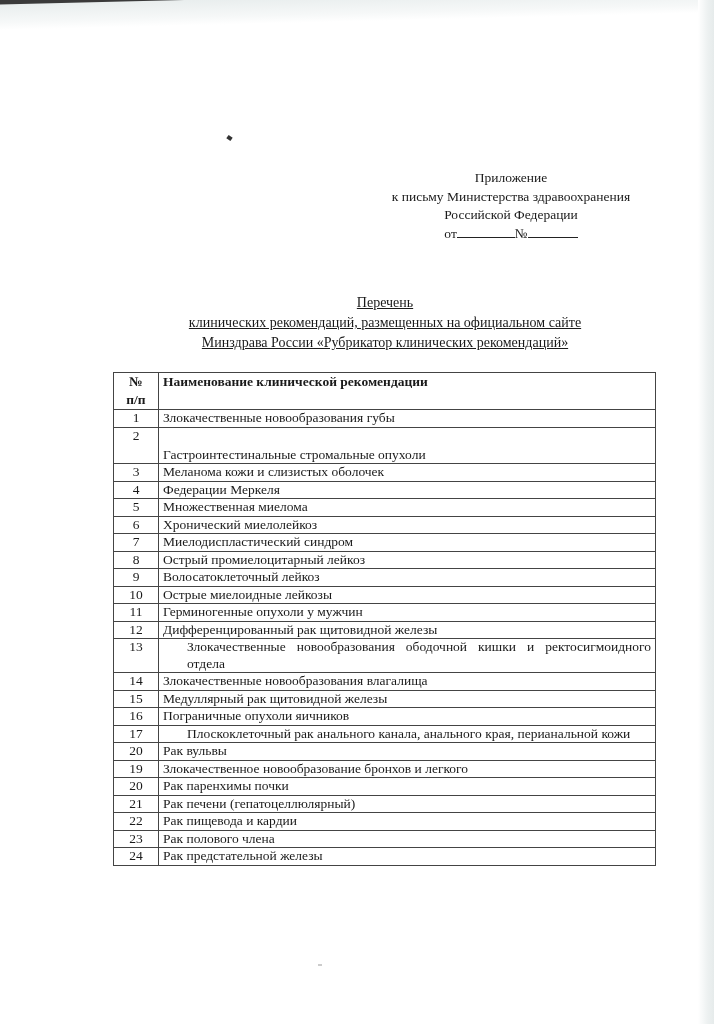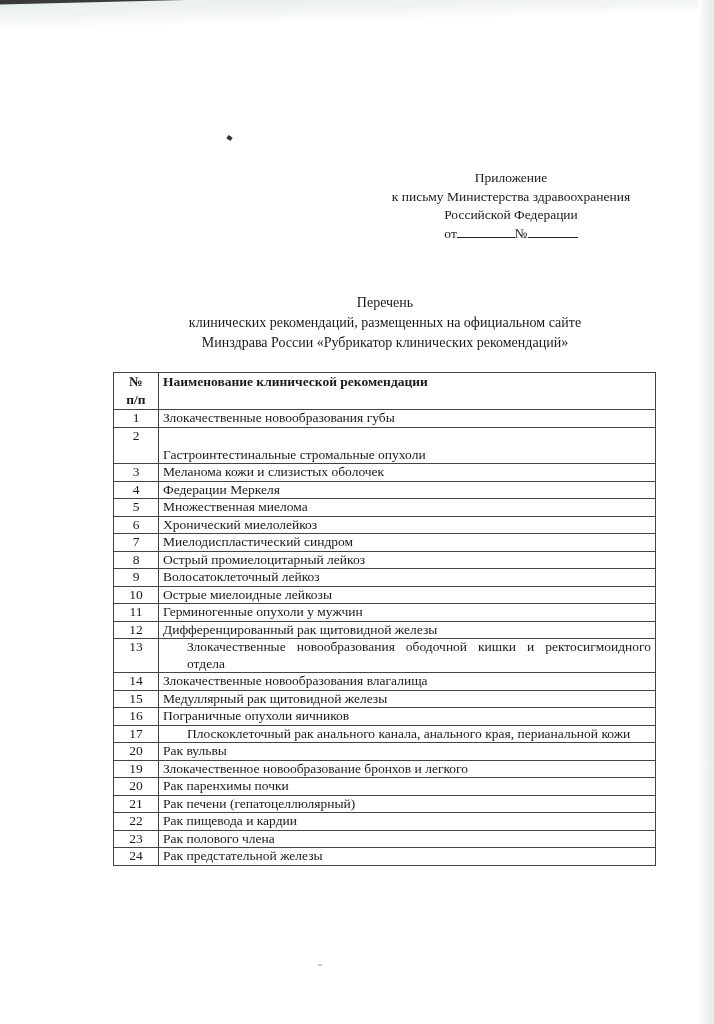--- a/index.html
+++ b/index.html
@@ -22,21 +22,21 @@
 
   .appendix {
     position: absolute; left: 380px; top: 137px; width: 262px;
     text-align: center; font-size: 13.5px; line-height: 18.5px; margin-top: 32px;
   }
   .appendix .line { white-space: nowrap; }
   .blank { display: inline-block; border-bottom: 1px solid #222; height: 12px; vertical-align: baseline; }
 
   .title-block {
     position: absolute; left: 150px; top: 293px; width: 470px;
-    text-align: center; font-size: 14px; line-height: 20px;
+    text-align: center; font-size: 14px; line-height: 20px; text-decoration: underline;
   }
 
   table.reg {
     position: absolute; left: 113px; top: 372px; width: 543px;
     border-collapse: collapse; font-size: 13.5px;
   }
   table.reg td, table.reg th {
     border: 1px solid #444; padding: 0 4px; line-height: 16.5px; vertical-align: top;
   }
   table.reg th { font-weight: bold; }

